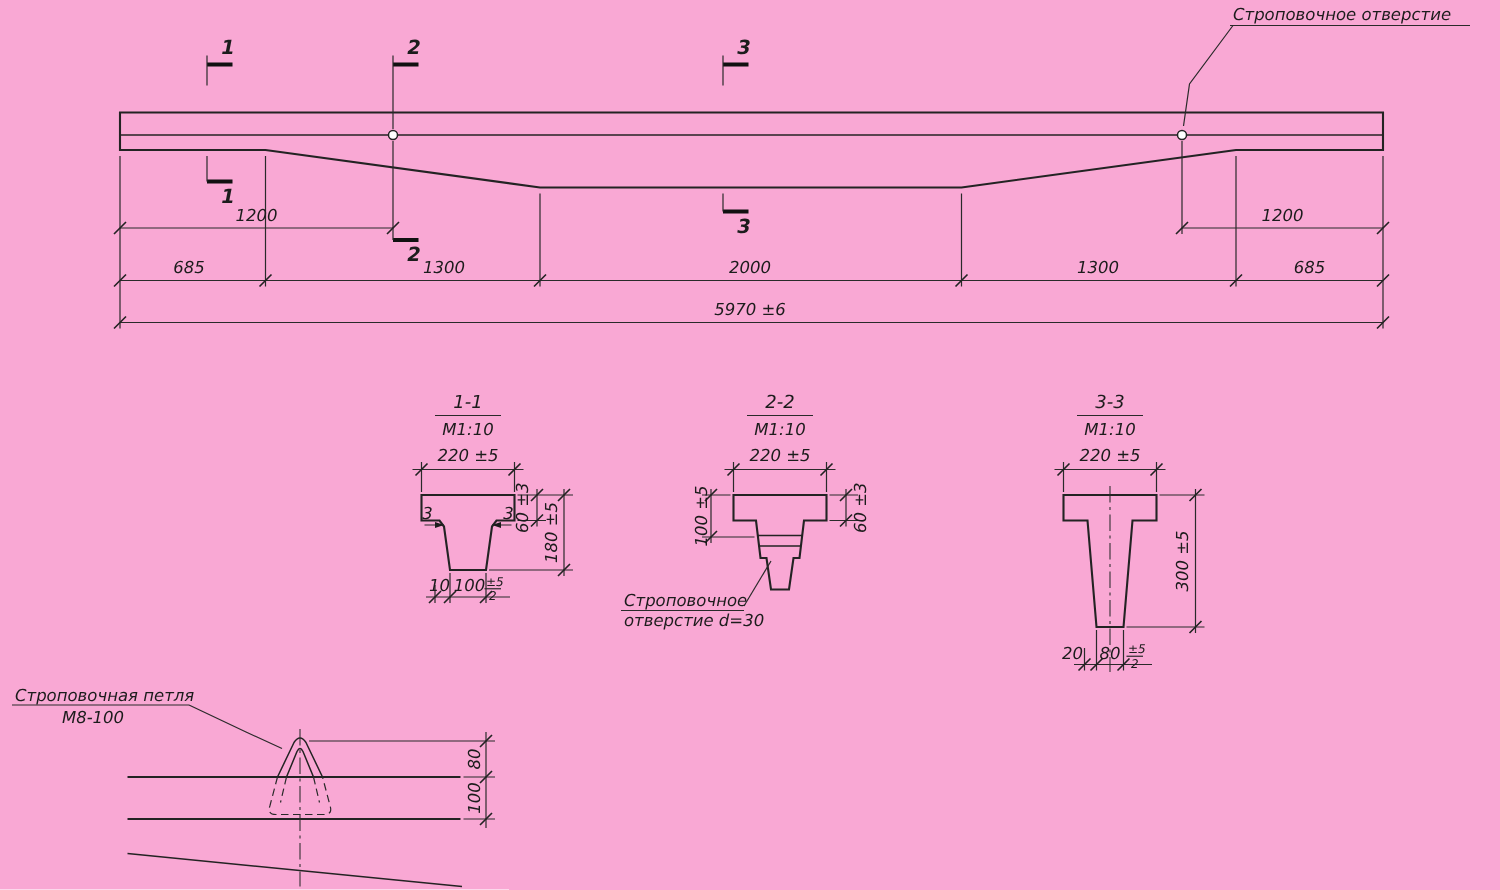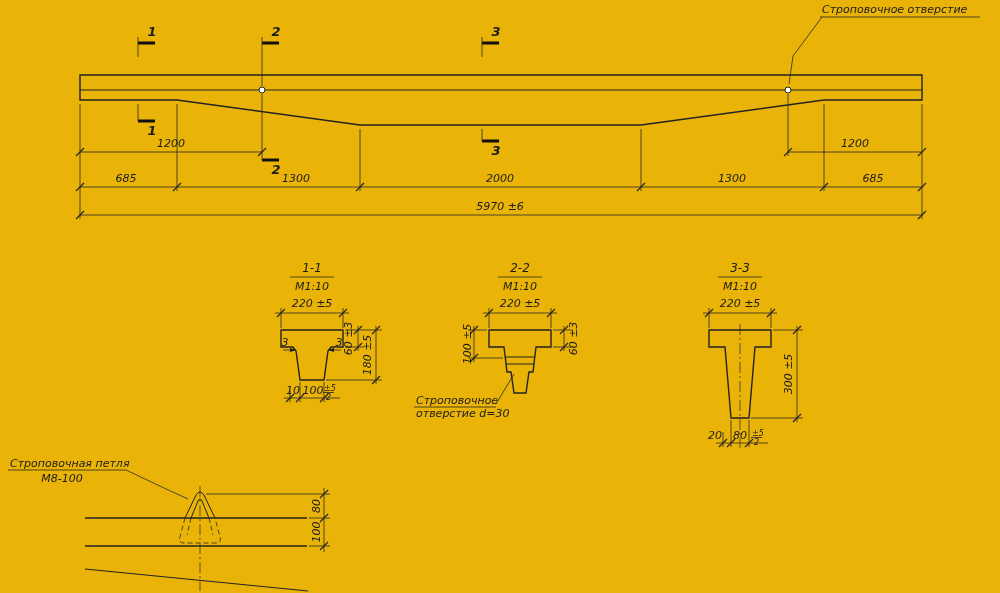--- a/index.html
+++ b/index.html
@@ -1,17 +1,17 @@
 <!DOCTYPE html>
 <html><head>
 <meta charset="utf-8">
 <style>
   html,body { margin:0; padding:0; background:#ffffff; }
   #stage {
-    position:relative; width:1000px; height:593px; background:#eab308;
+    position:relative; width:1000px; height:593px; background:#f9a8d4;
     font-family:"DejaVu Sans", sans-serif; overflow:hidden;
   }
   svg text {
     font-family:"DejaVu Sans", sans-serif;
     font-style:italic;
     fill:#1c1c1c;
   }
   .t11 { font-size:11px; }
   .t12 { font-size:12px; }
   .t13 { font-size:13px; font-weight:bold; }

